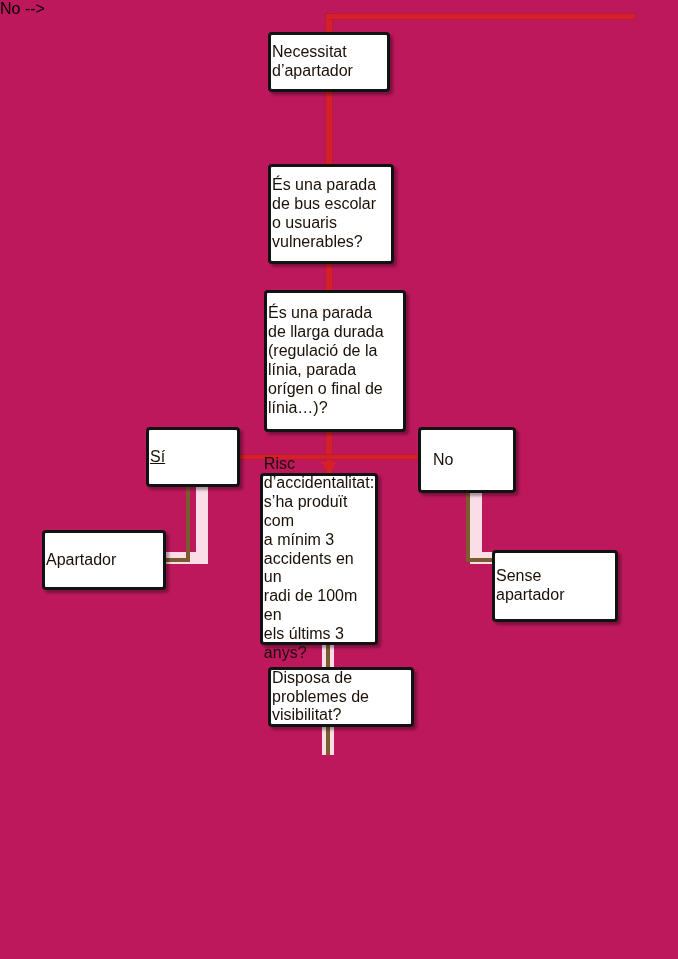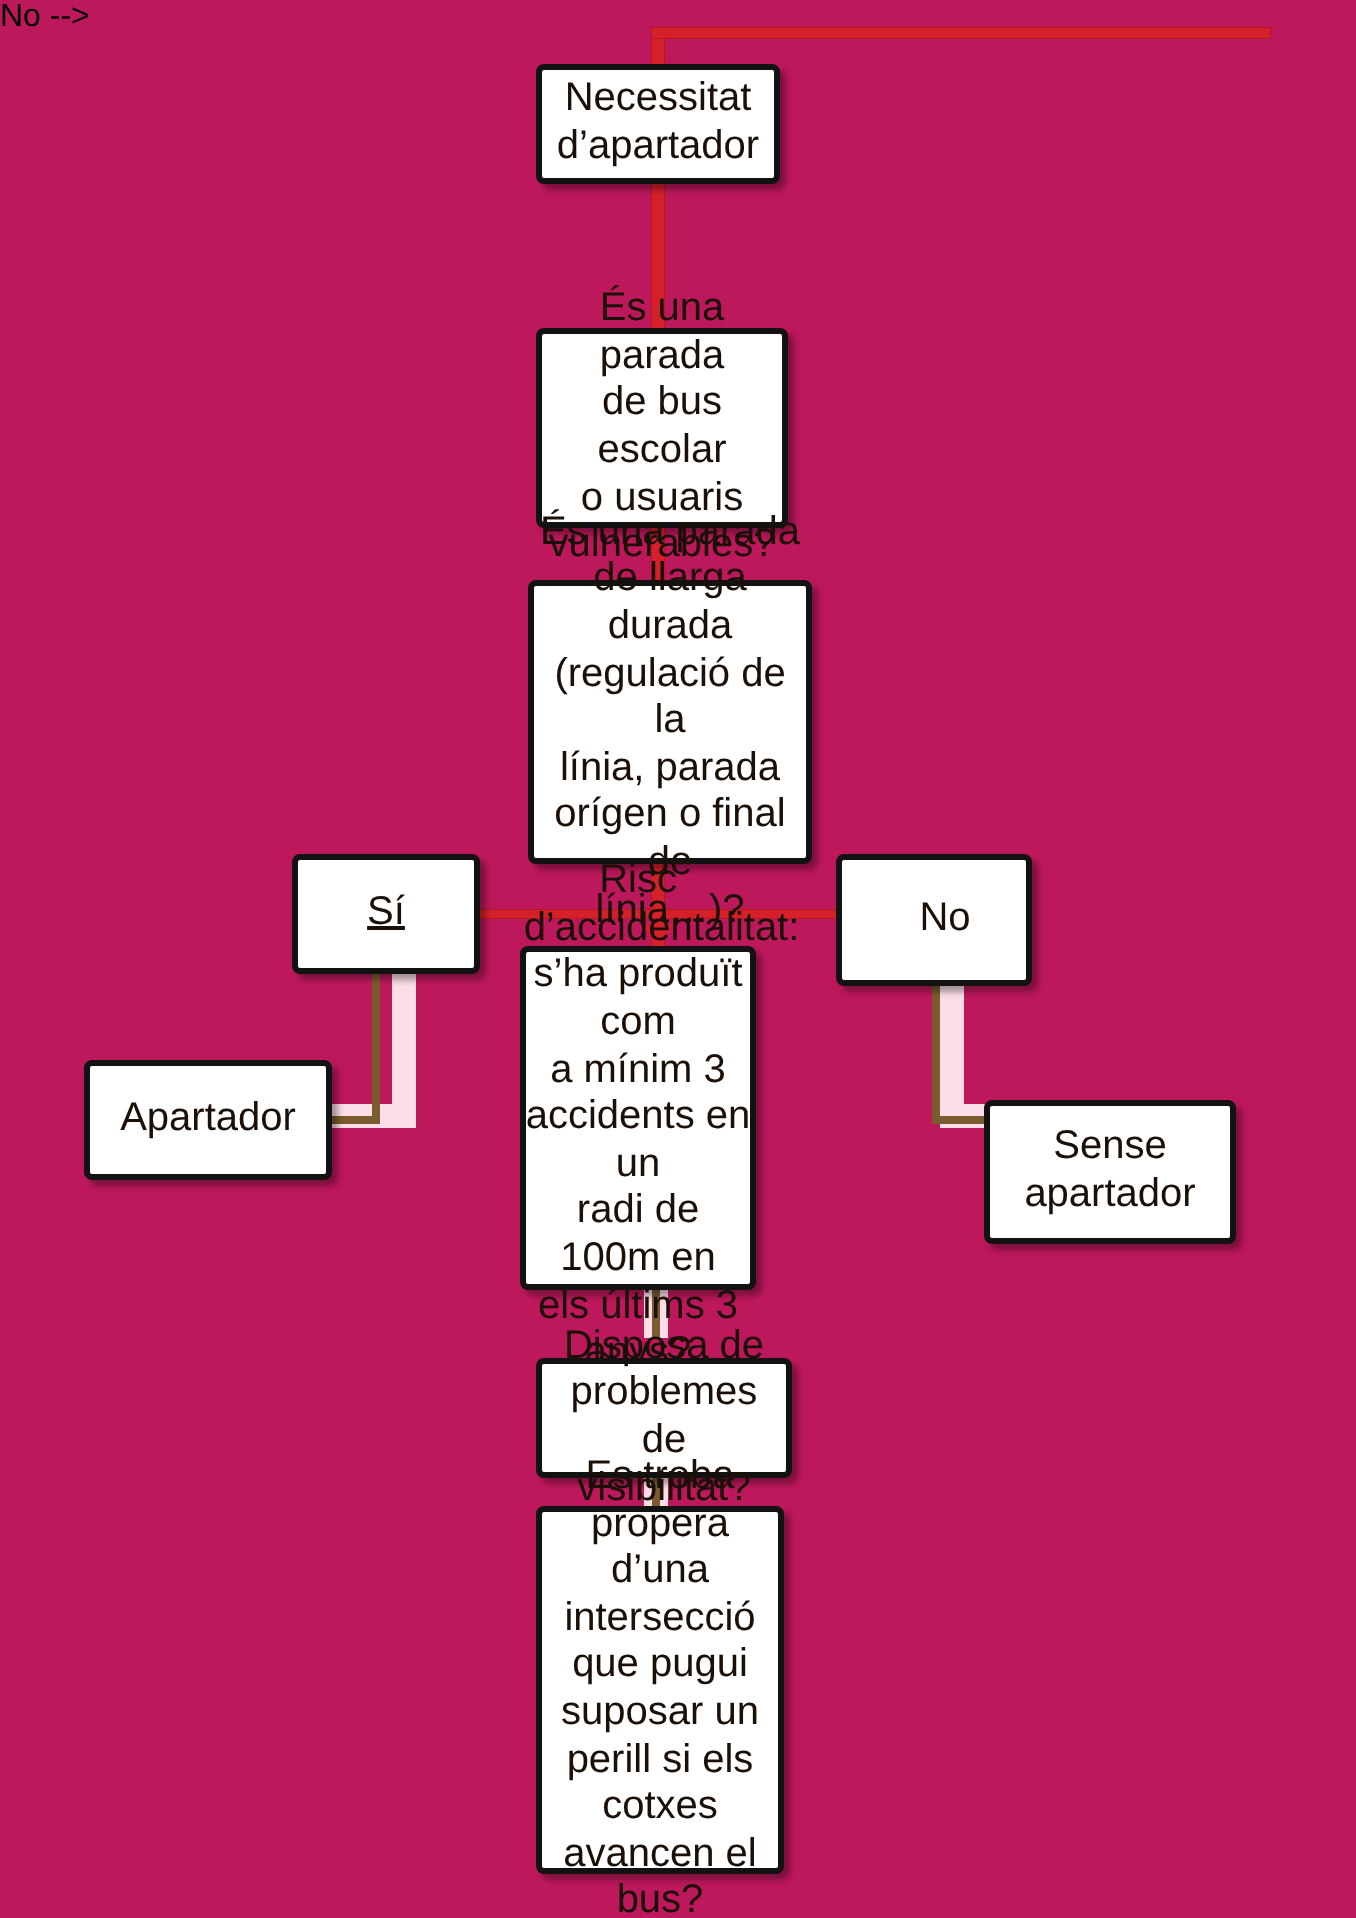--- a/index.html
+++ b/index.html
@@ -35,23 +35,23 @@
   .node {
     position: absolute;
     box-sizing: border-box;
     background: #ffffff;
     border: 3px solid #121212;
     border-radius: 4px;
     box-shadow: 3px 3px 3px rgba(0,0,0,0.35);
     display: flex;
     align-items: center;
     justify-content: center;
-    text-align: center;
+    text-align: left;
     color: #1a1008;
-    font-size: 20px;
+    font-size: 16px;
     line-height: 1.18;
     padding: 2px 1px;
     z-index: 5;
     white-space: pre-line;
   }
   .node .label {
     display: block;
     width: 104%;
   }
 </style>
@@ -147,31 +147,20 @@
 
   <div class="node" style="left:42px; top:530px; width:124px; height:60px;">
     <span class="label">Apartador</span>
   </div>
 
   <div class="node" style="left:492px; top:550px; width:126px; height:72px;">
     <span class="label">Sense
 apartador</span>
   </div>
 
-  <div class="node" style="left:268px; top:667px; width:128px; height:60px;margin-top:12px;">
+  <div class="node" style="left:268px; top:667px; width:146px; height:60px;">
     <span class="label">Disposa de
 problemes de
 visibilitat?</span>
   </div>
 
-  <div class="node" style="left:268px; top:753px; width:124px; height:184px;">
-    <span class="label">Es troba
-propera d’una
-intersecció
-que pugui
-suposar un
-perill si els
-cotxes
-avancen el
-bus?</span>
-  </div>
 
 </div>
 
 </body></html>

